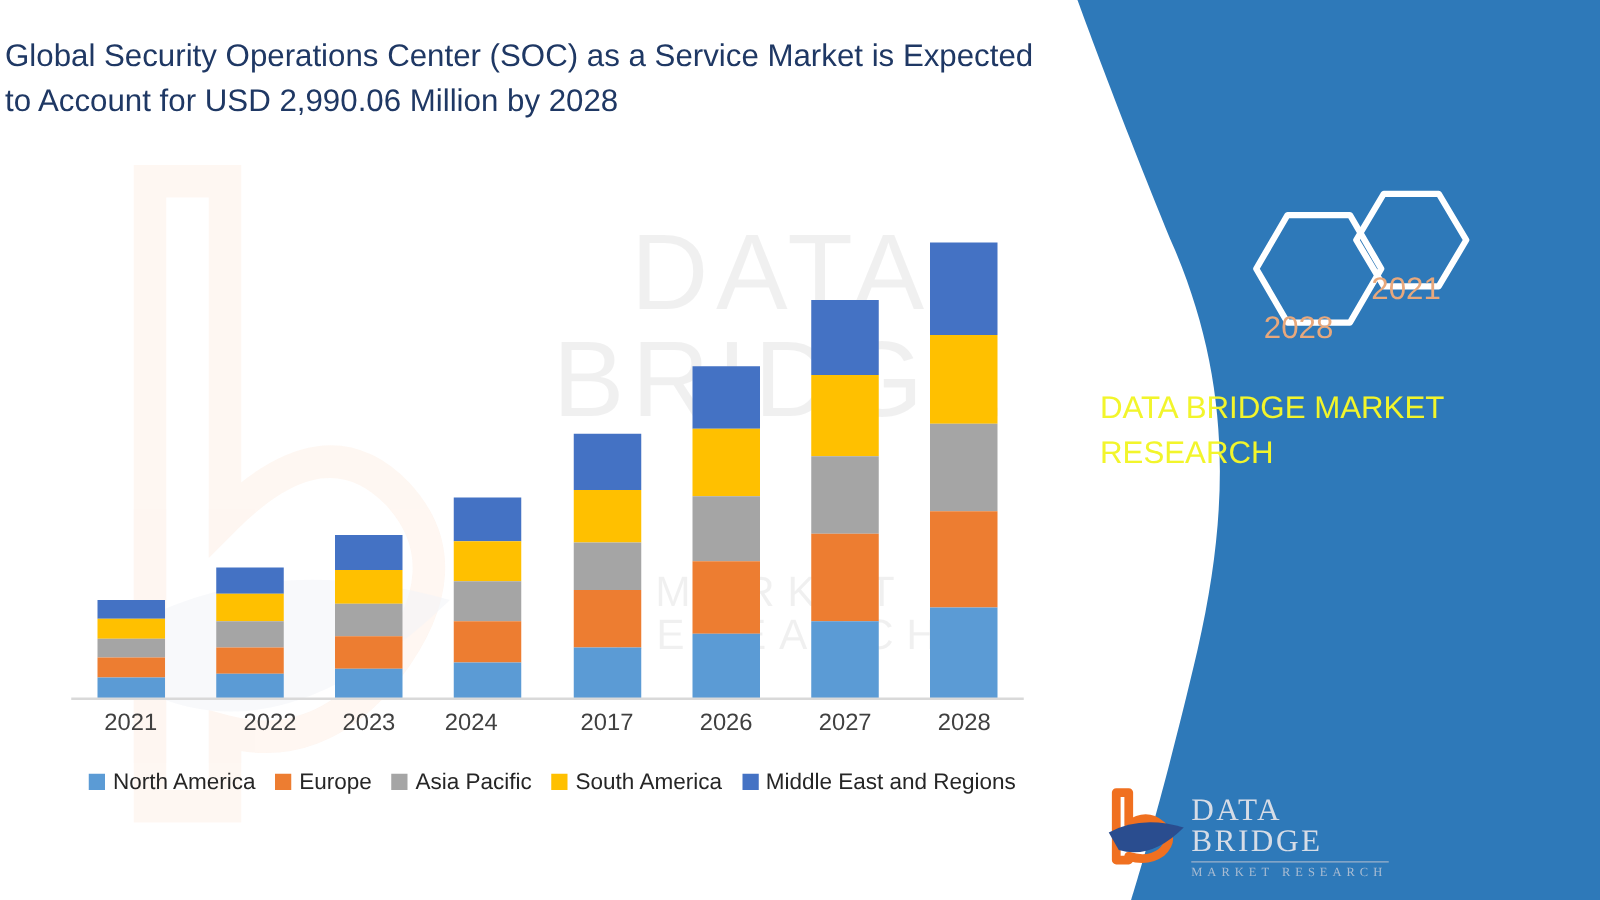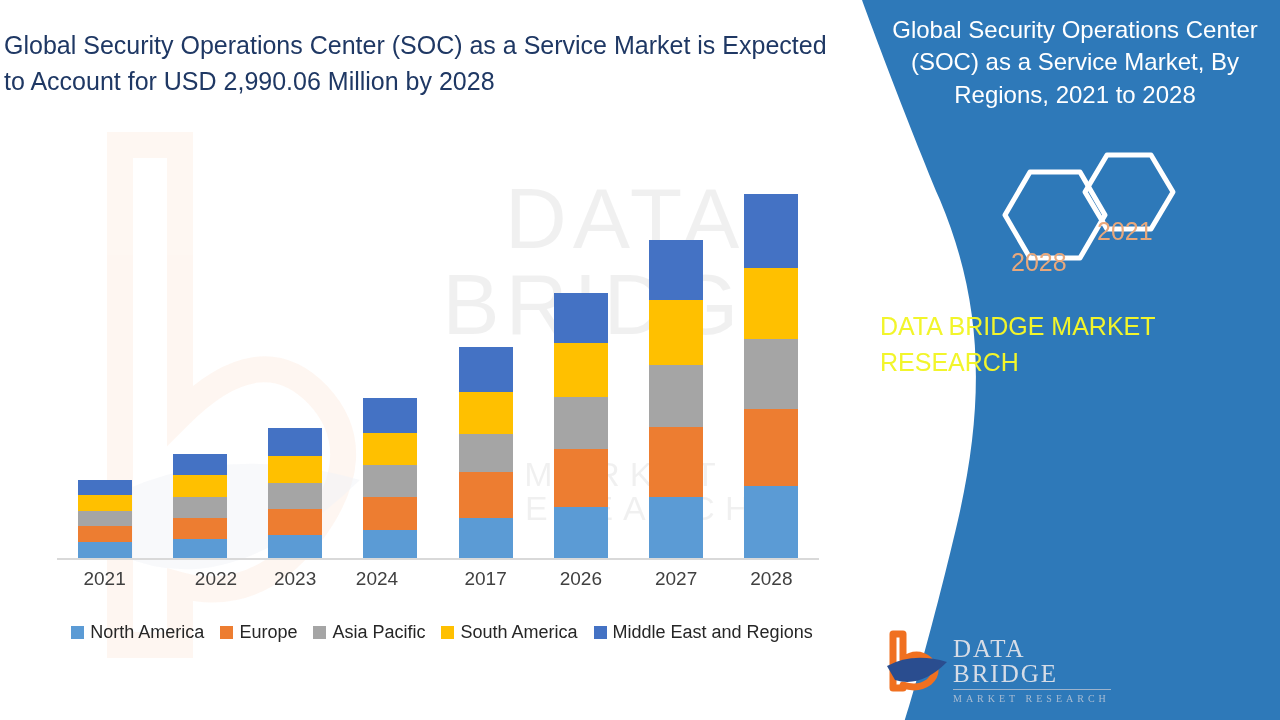--- a/index.html
+++ b/index.html
@@ -53,21 +53,21 @@
   #x-axis{
     position:absolute;left:57px;top:568px;width:762px;height:30px;
   }
   .x-tick{
     position:absolute;width:96px;text-align:center;
     font-size:19px;color:#404040;font-weight:400;
   }
 
   #legend{
     position:absolute;left:57px;top:615px;width:770px;height:28px;
-    display:flex;align-items:flex-end;justify-content:center;gap:16px;
+    display:flex;align-items:flex-start;justify-content:center;gap:16px;
   }
   .legend-item{display:flex;align-items:center;gap:6px;}
   .legend-swatch{width:13px;height:13px;display:block;}
   .legend-label{font-size:18px;color:#262626;white-space:nowrap;}
 
   
   #right-panel{
     position:absolute;left:0;top:0;width:1280px;height:720px;
     pointer-events:none;
   }
@@ -216,21 +216,20 @@
       <span class="legend-swatch" style="background: rgb(68, 114, 196);"></span>
       <span class="legend-label">Middle East and Regions</span>
     </div>
   </div>
 
 <svg id="right-panel" viewBox="0 0 1280 720" preserveAspectRatio="none" aria-hidden="true">
   <path id="panel-shape" d="M862,0 L1280,0 L1280,720 L905,720 C905,720 930,640 958,520 C986,398 982,300 940,200 C900,104 862,0 862,0 Z" fill="#2E79B9"></path>
 </svg>
 
 <div id="panel-content">
-  <div id="panel-title">Global Security Operations Center (SOC) as a Service Market, By Regions,  2021 to 2028</div>
 
   <div id="hex-wrap">
     <svg width="220" height="140" viewBox="0 0 220 140" aria-hidden="true">
       <polygon points="30,70 55,27 105,27 130,70 105,113 55,113" fill="none" stroke="#ffffff" stroke-width="5" stroke-linejoin="round"></polygon>
       <polygon points="110,47 132,10 176,10 198,47 176,84 132,84" fill="none" stroke="#ffffff" stroke-width="5" stroke-linejoin="round"></polygon>
     </svg>
     <span class="hex-year" id="hex-2021-label">2021</span>
     <span class="hex-year" id="hex-2028-label">2028</span>
   </div>
 

